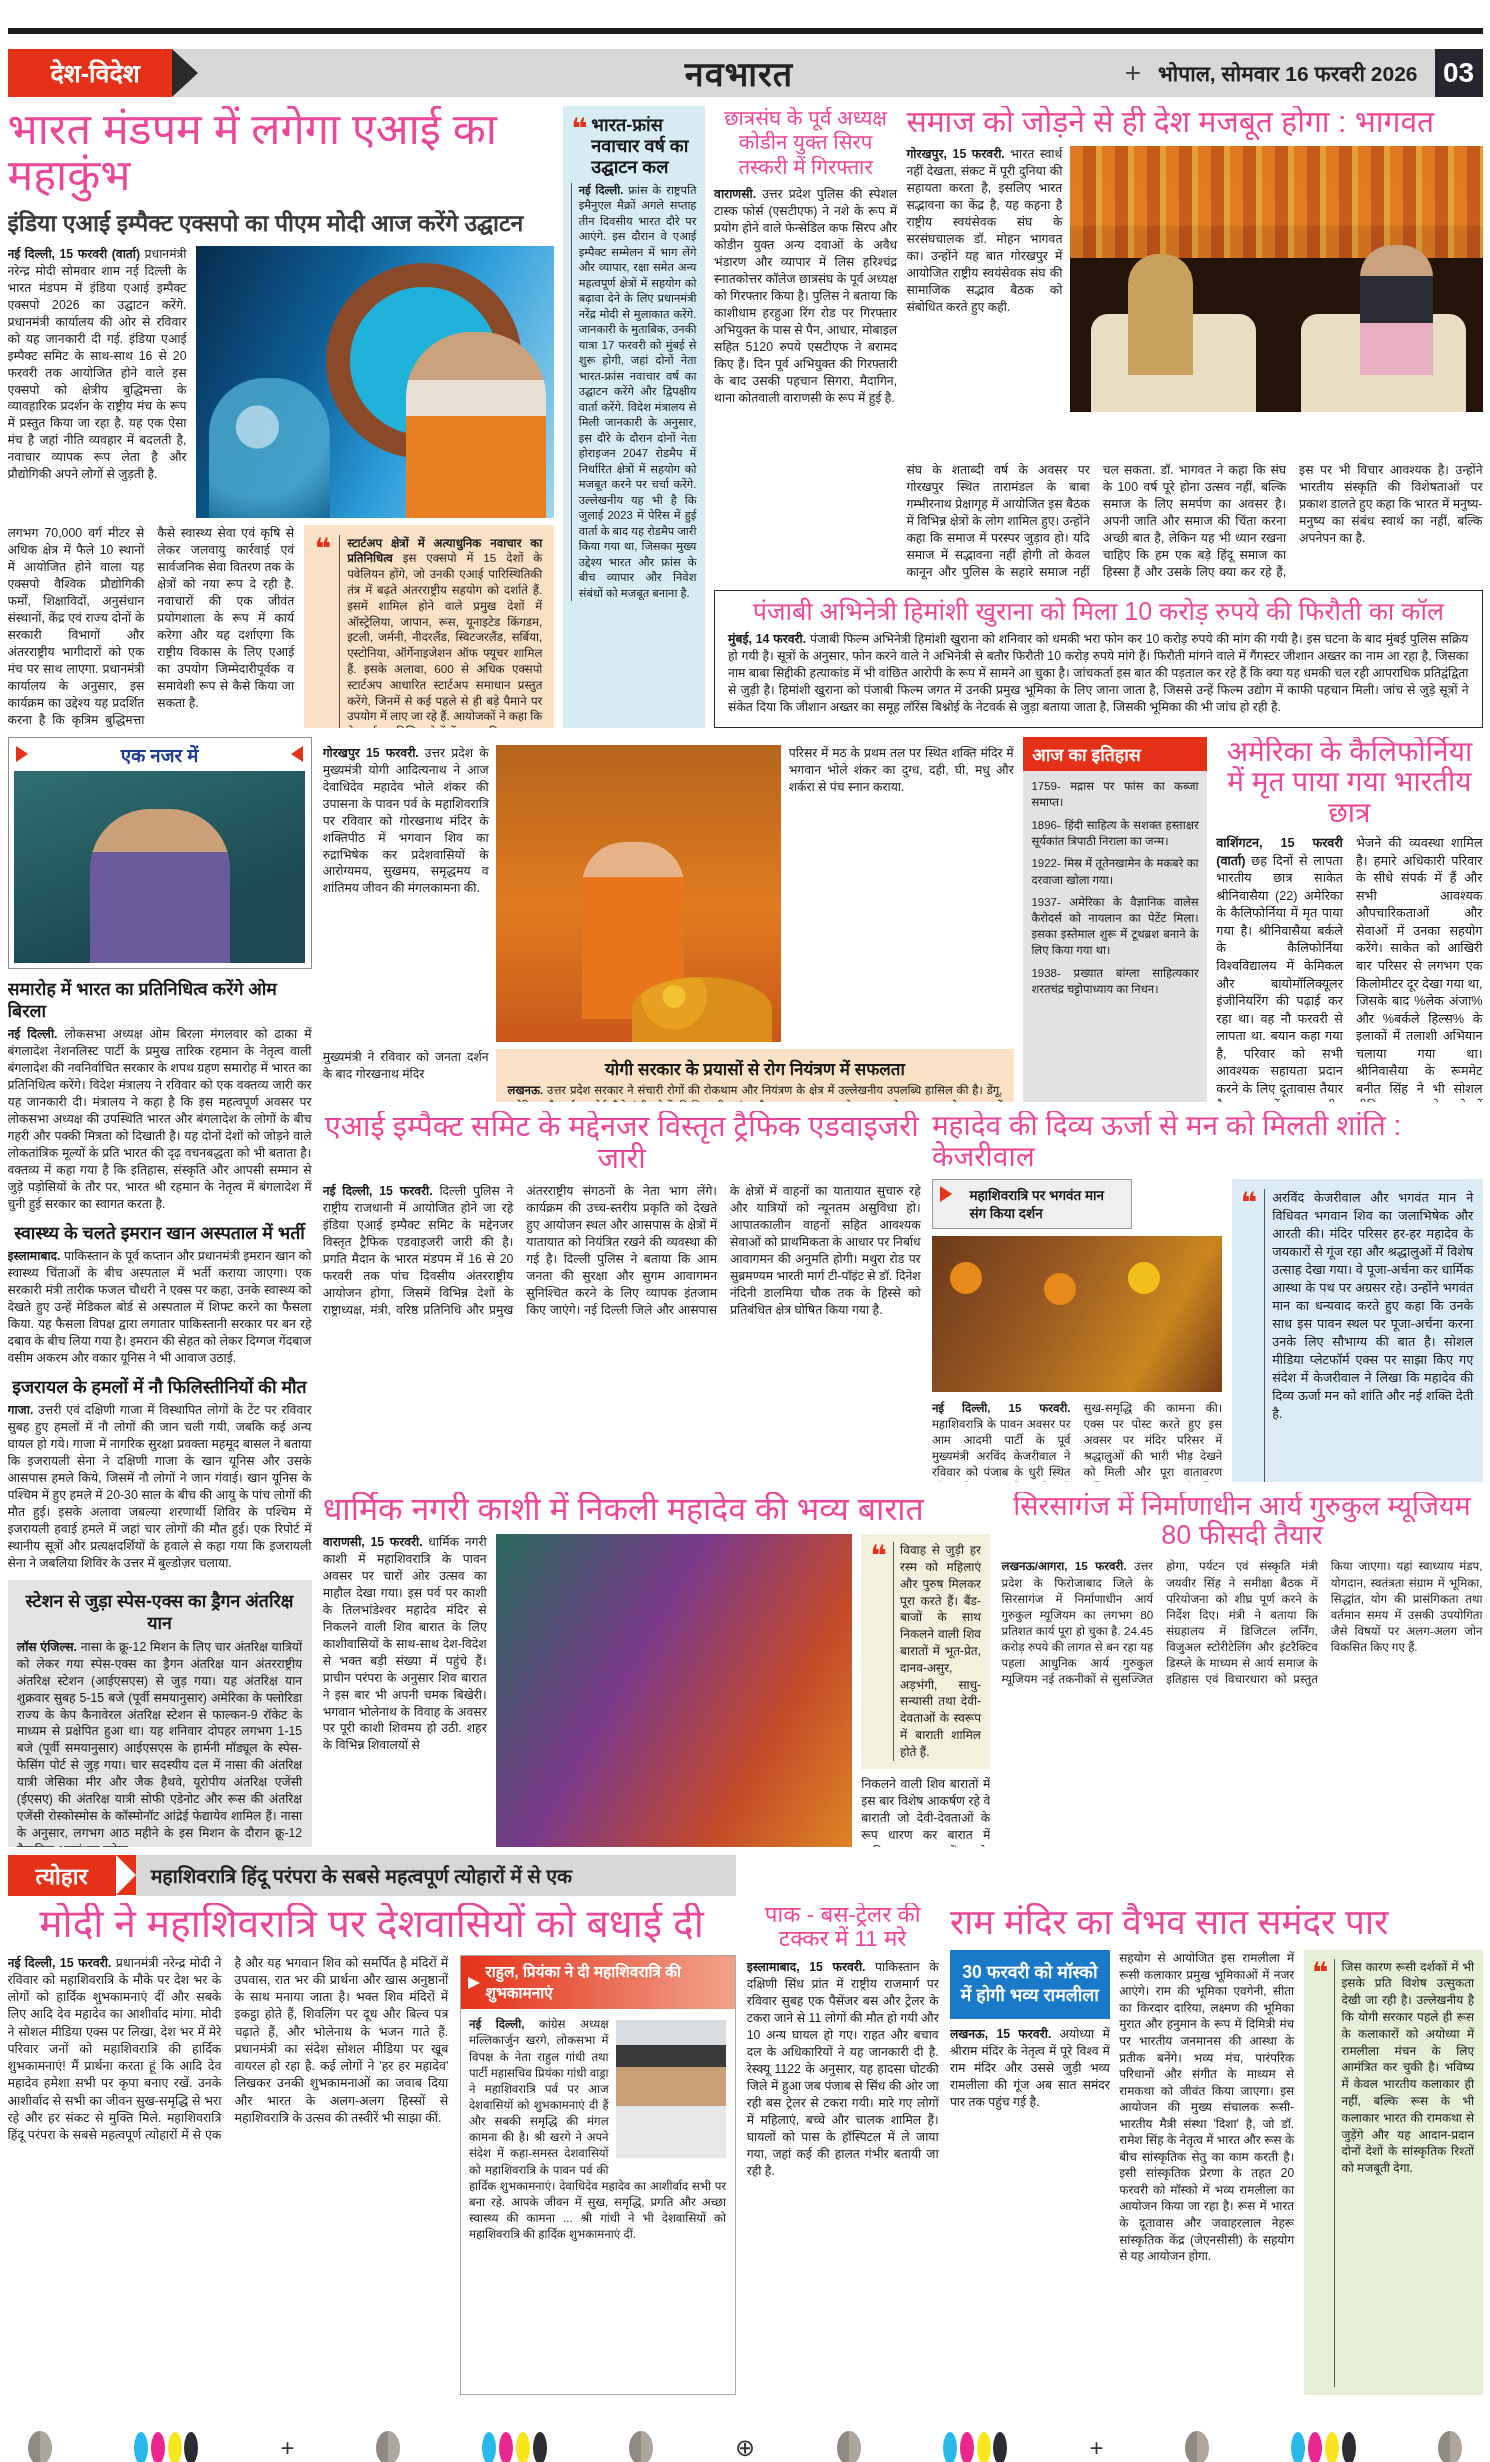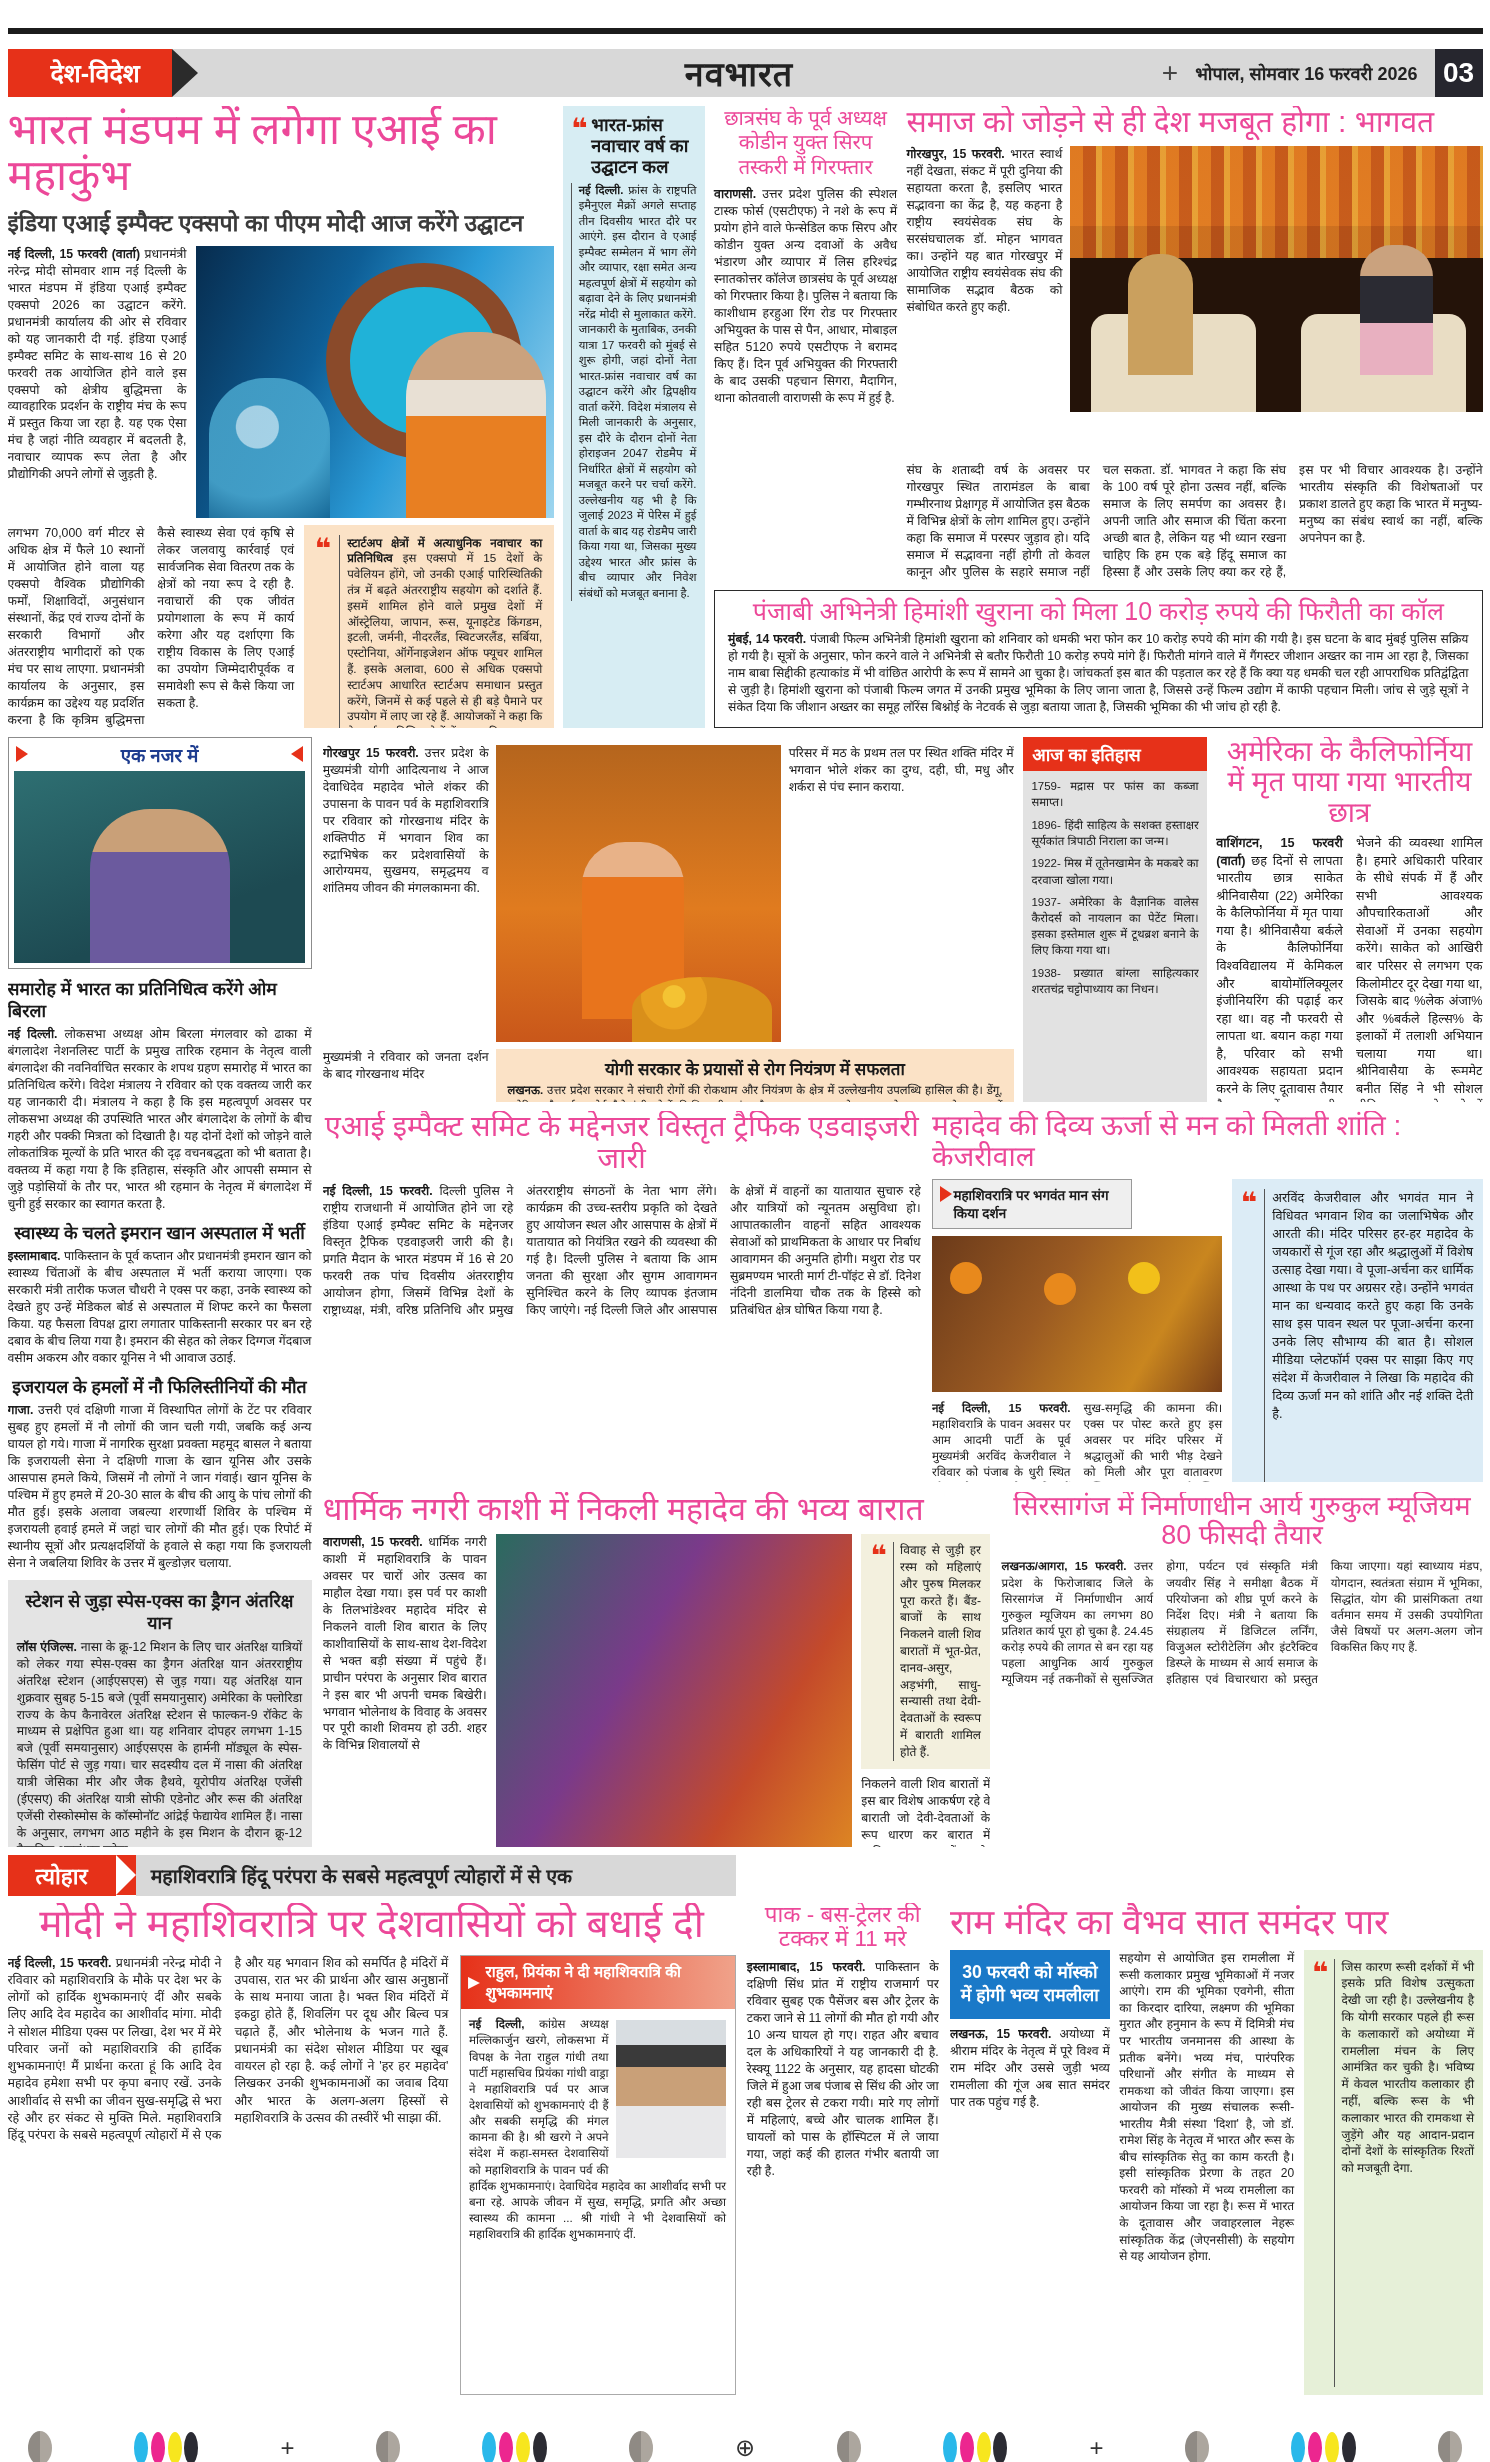--- a/index.html
+++ b/index.html
@@ -11,21 +11,21 @@
   .page { width:1490px; height:2462px; padding:0 7.5px; position:relative; }
   .top-rule { margin-top:28px; height:5.6px; background:#1c1c1c; }
 
   
   .masthead { margin-top:15px; height:48px; background:#d8d8d8; display:flex; align-items:center; position:relative; }
   .sec-tag { background:#e63119; color:#fff; font-weight:800; font-size:25px; height:48px; line-height:48px; padding:0 32px 0 43px; }
   .tag-arrow { width:0; height:0; border-top:24px solid transparent; border-bottom:24px solid transparent; border-left:26px solid #2b2b2b; }
   .paper-name { position:absolute; left:0; right:12px; text-align:center; font-weight:800; font-size:34px; color:#222; letter-spacing:0.9px; }
   .mast-right { margin-left:auto; display:flex; align-items:center; gap:17px; padding-right:0; z-index:2; }
   .plus-mark { font-size:28px; color:#444; font-weight:400; }
-  .edition-date { font-weight:700; font-size:18px; color:#222; }
+  .edition-date { font-weight:700; font-size:21px; color:#222; }
   .page-no { background:#26262e; color:#fff; font-weight:800; font-size:28px; width:48px; height:48px; display:flex; align-items:center; justify-content:center; }
 
   
   .hl { font-weight:400; color:#ec4899; line-height:1.08; }
   .body-txt { font-size:12.3px; line-height:1.38; text-align:justify; }
   .body-txt b { font-weight:800; }
   .cols2 { column-count:2; column-gap:13px; }
   .cols3 { column-count:3; column-gap:13px; }
   .quote-glyph { color:#e63119; font-size:28px; font-weight:800; line-height:1; flex:0 0 auto; }
   .photo { background:#888; position:relative; overflow:hidden; }
@@ -91,21 +91,21 @@
   .history { display:flex; flex-direction:column; }
   .hist-title { background:#e63119; color:#fff; font-weight:800; font-size:17.7px; padding:4.7px 9.3px; }
   .hist-box { background:#e2e2e2; padding:7.5px 8.4px; flex:1; font-size:11.5px; line-height:1.4; text-align:justify; }
   .hist-item { margin-bottom:6.5px; }
   .student-hl { font-size:28px; text-align:center; }
   .rowB2 { display:grid; grid-template-columns:598px 1fr; gap:11.2px; overflow:hidden; }
   .traffic-hl { font-size:29px; text-align:center; }
   .kejriwal { display:flex; flex-direction:column; overflow:hidden; }
   .kej-hl { font-size:28px; }
   .kej-grid { display:grid; grid-template-columns:1fr 251px; gap:9.3px; margin-top:7.5px; flex:1; }
-  .kej-subbox { border:0.9px solid #999; background:#efefef; padding:5.6px 7.5px; font-weight:800; font-size:13.5px; display:flex; gap:1px; width:200px; }
+  .kej-subbox { border:0.9px solid #999; background:#efefef; padding:5.6px 7.5px; font-weight:800; font-size:13.5px; display:flex; gap:17px; width:200px; }
   .kej-photo { height:156px; margin-top:7.5px; background:linear-gradient(120deg,#6b3a1a,#9a5a22 40%,#c9861f 75%,#7a4018); }
   .kej-photo .turban { position:absolute; width:32px; height:32px; border-radius:50%; background:#e8891c; top:26px; }
   .kej-quote { background:#dcecf6; padding:9.3px 9.3px; display:flex; gap:6.5px; height:100%; }
   .kej-quote-inner { border-left:1.4px solid #555; padding-left:7.5px; font-size:12.7px; line-height:1.42; text-align:justify; }
   .rowB3 { display:grid; grid-template-columns:1fr 481px; gap:11.2px; overflow:hidden; }
   .kashi { display:flex; flex-direction:column; overflow:hidden; }
   .kashi-hl { font-size:32px; }
   .kashi-grid { display:grid; grid-template-columns:164px 356px 1fr; gap:9.3px; margin-top:7.5px; flex:1; }
   .kashi-photo { background:linear-gradient(120deg,#2a6b5e,#7a3a8a 35%,#c44a2a 65%,#e8a020); }
   .kashi-quote { background:#f3f0de; padding:8.4px 9.3px; display:flex; gap:5.6px; }

